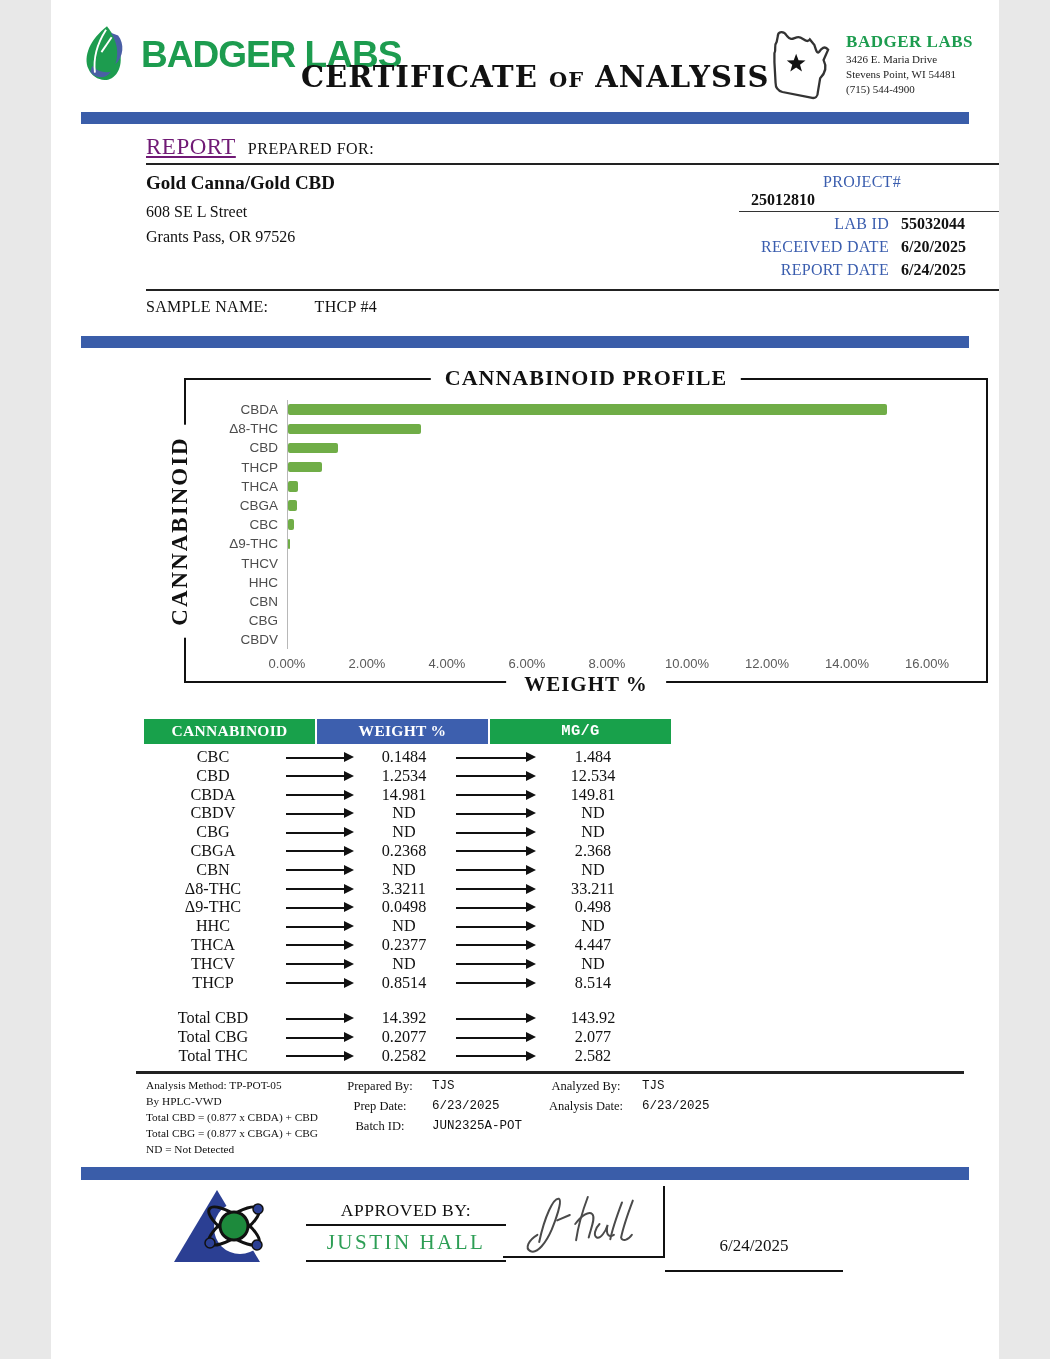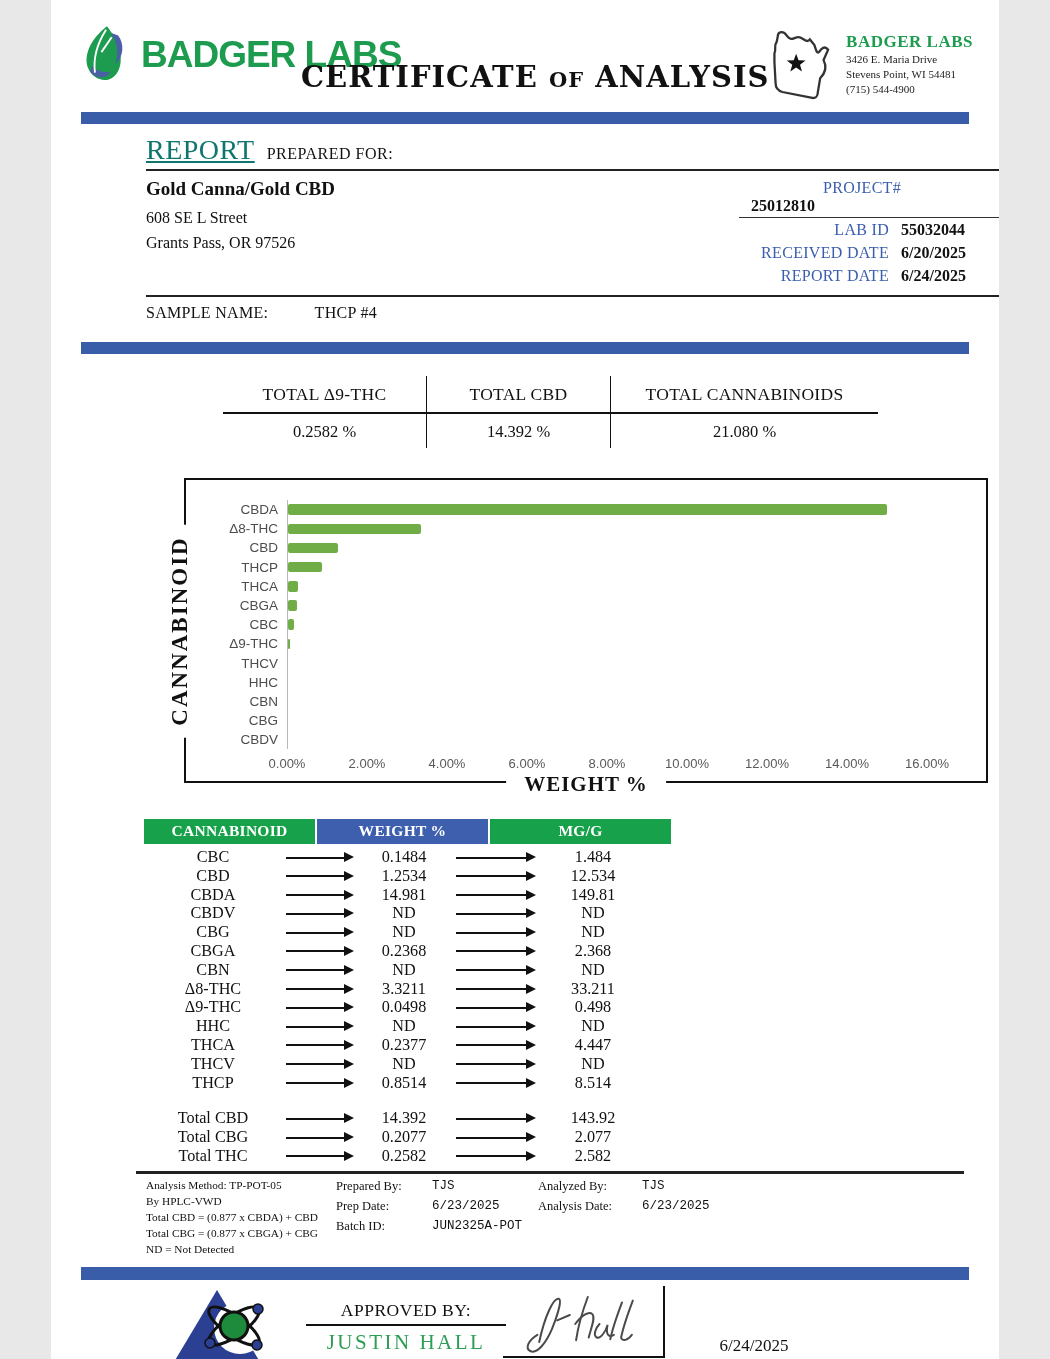--- a/index.html
+++ b/index.html
@@ -17,21 +17,21 @@
   .wi-block{position:absolute;right:26px;top:28px;display:flex;gap:6px;align-items:flex-start;}
   .wi-txt{padding-top:4px;}
   .wi-name{font-family:"Liberation Serif",serif;color:#1d9c4f;font-size:17px;font-weight:700;letter-spacing:.5px;}
   .wi-addr{font-size:11px;line-height:1.35;color:#222;}
 
   .bluebar{height:12px;background:#3a5da9;margin:0 30px;}
 
   
   .report{margin:10px 95px 0 95px;width:860px;}
   .rpf-row{border-bottom:2px solid #222;padding-bottom:3px;display:flex;align-items:baseline;gap:12px;}
-  .rpf-report{color:#0f766e;font-size:28px;text-decoration:underline;letter-spacing:.5px;}
+  .rpf-report{color:#701a75;font-size:23px;text-decoration:underline;letter-spacing:.5px;}
   .rpf-for{font-size:16px;letter-spacing:.5px;}
   .report-body{display:flex;justify-content:space-between;padding-top:7px;}
   .client-name{font-weight:700;font-size:19px;margin-bottom:6px;}
   .client-addr{font-size:16px;line-height:1.55;}
   .fields{display:flex;flex-direction:column;row-gap:2px;}
   .field{display:flex;align-items:baseline;font-size:16px;padding:1px 0 2px;}
   .field.first{border-bottom:1.5px solid #333;flex-direction:column;}
   .f-label{width:150px;text-align:right;color:#3a5dae;letter-spacing:.3px;}
   .f-value{margin-left:12px;width:105px;font-weight:600;}
   .sample-row{border-top:2px solid #222;margin-top:8px;padding-top:7px;font-size:16px;letter-spacing:.3px;}
@@ -64,36 +64,36 @@
   .chart-ticks{position:absolute;left:101px;top:276px;width:640px;height:16px;
                font-family:"Liberation Sans",sans-serif;font-size:13px;color:#595959;}
   .chart-tick{position:absolute;transform:translateX(-50%);top:0;white-space:nowrap;}
 
   
   .rtable{margin:36px 0 0 93px;width:527px;}
   .rt-head{display:flex;gap:2px;margin-bottom:4px;}
   .rt-h{color:#fff;font-weight:700;font-size:15.5px;text-align:center;padding:3px 0 4px;letter-spacing:.3px;}
   .rt-h:nth-child(1){width:171px;background:#18a14b;}
   .rt-h:nth-child(2){width:171px;background:#3d5fae;}
-  .rt-h:nth-child(3){width:181px;background:#18a14b;}
+  .rt-h:nth-child(3){width:181px;background:#18a14b;font-family:Liberation Mono, monospace;}
   .rt-row{display:grid;grid-template-columns:138px 74px 96px 86px 110px;align-items:center;
           height:18.8px;font-size:16.2px;}
   .rt-name{text-align:center;}
   .rt-val{text-align:center;}
   .arrow{height:2px;background:#111;position:relative;margin:0 10px 0 4px;}
   .arrow::after{content:"";position:absolute;right:-8px;top:-4.5px;border-left:10px solid #111;
                 border-top:5.5px solid transparent;border-bottom:5.5px solid transparent;}
   .rt-gap{height:17px;}
 
   .rule-heavy{height:3px;background:#222;margin:5px 35px 0 85px;}
 
   
   .method{display:flex;margin:3px 0 0 95px;}
   .m-left{width:178px;font-size:11.3px;line-height:1.42;}
-  .m-col{margin-left:12px;display:flex;flex-direction:column;row-gap:5px;padding-top:2px;}
+  .m-col{margin-left:12px;display:flex;flex-direction:column;row-gap:5px;padding-top:2px;text-align:center;}
   .m-pair{display:flex;font-size:12.5px;}
   .m-pl{width:88px;}
   .m-pv{margin-left:8px;font-family:Liberation Mono, monospace;}
   .m-col.right{margin-left:16px;}
   .m-col.right .m-pl{width:96px;}
 
   .bluebar.third{margin-top:10px;height:13px;}
 
   
   .approval{position:relative;height:122px;margin-top:6px;}
@@ -175,36 +175,23 @@
         </div>
     </div>
     <div class="sample-row">
       <span>SAMPLE NAME:</span>
       <span class="sample-value">THCP #4</span>
     </div>
   </div>
 
   <div class="bluebar" style="margin-top:20px;"></div>
 
-  <div class="totals" id="totals">
-      <div class="tcell">
-    <div class="t-label">TOTAL Δ9-THC</div>
-    <div class="t-value">0.2582 %</div>
-  </div>
-      <div class="tcell">
-    <div class="t-label">TOTAL CBD</div>
-    <div class="t-value">14.392 %</div>
-  </div>
-      <div class="tcell">
-    <div class="t-label">TOTAL CANNABINOIDS</div>
-    <div class="t-value">21.080 %</div>
-  </div>
-    </div>
 
   <div class="chart">
+    <div class="chart-title">CANNABINOID PROFILE</div>
     <div class="chart-ylabel">CANNABINOID</div>
     <div class="chart-rows" id="chart-rows">
         <div class="chart-row">
     <div class="chart-cat">CBDA</div>
     <div class="chart-track">
       <div class="chart-bar" style="width: 93.6312%; background-color: rgb(112, 173, 71);"></div>
     </div>
   </div>
         <div class="chart-row">
     <div class="chart-cat">Δ8-THC</div>

